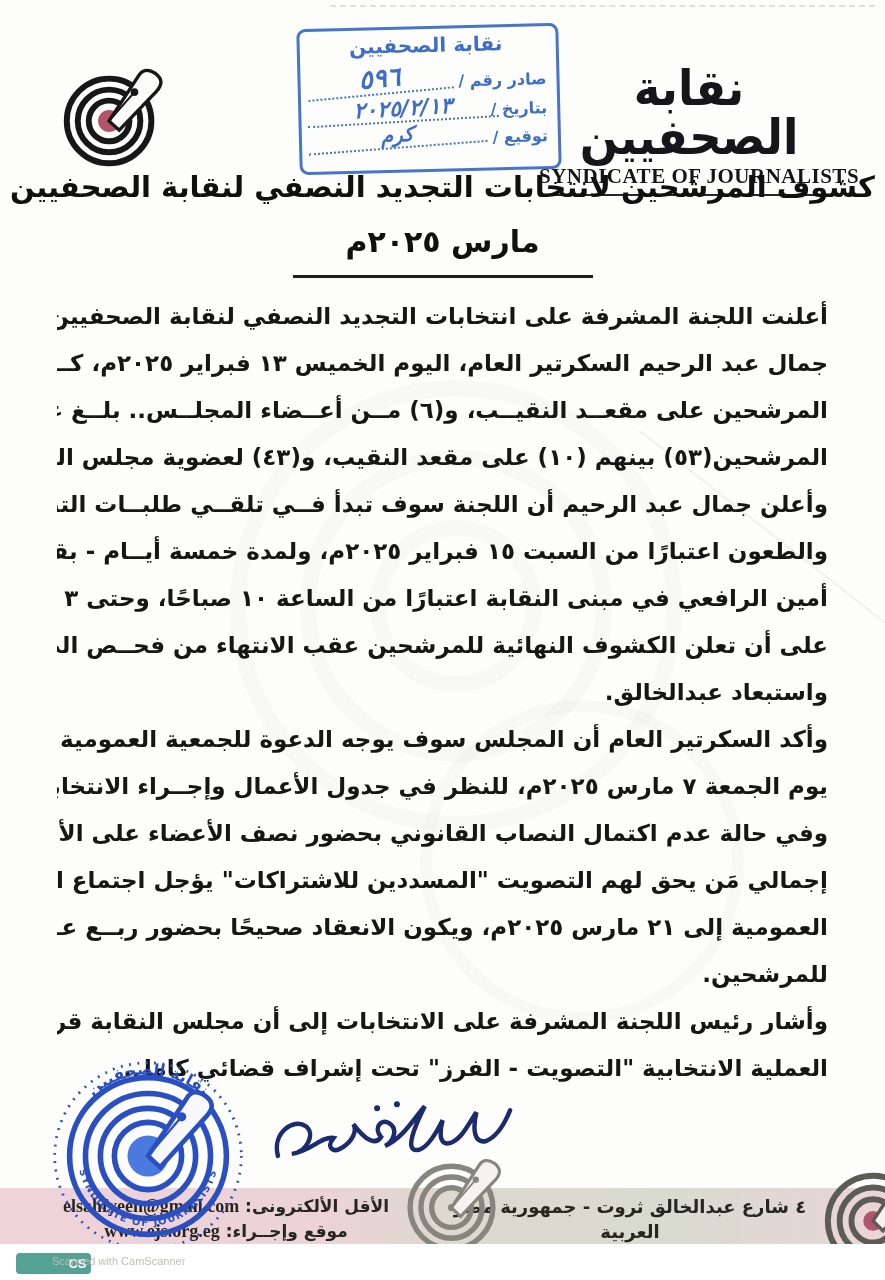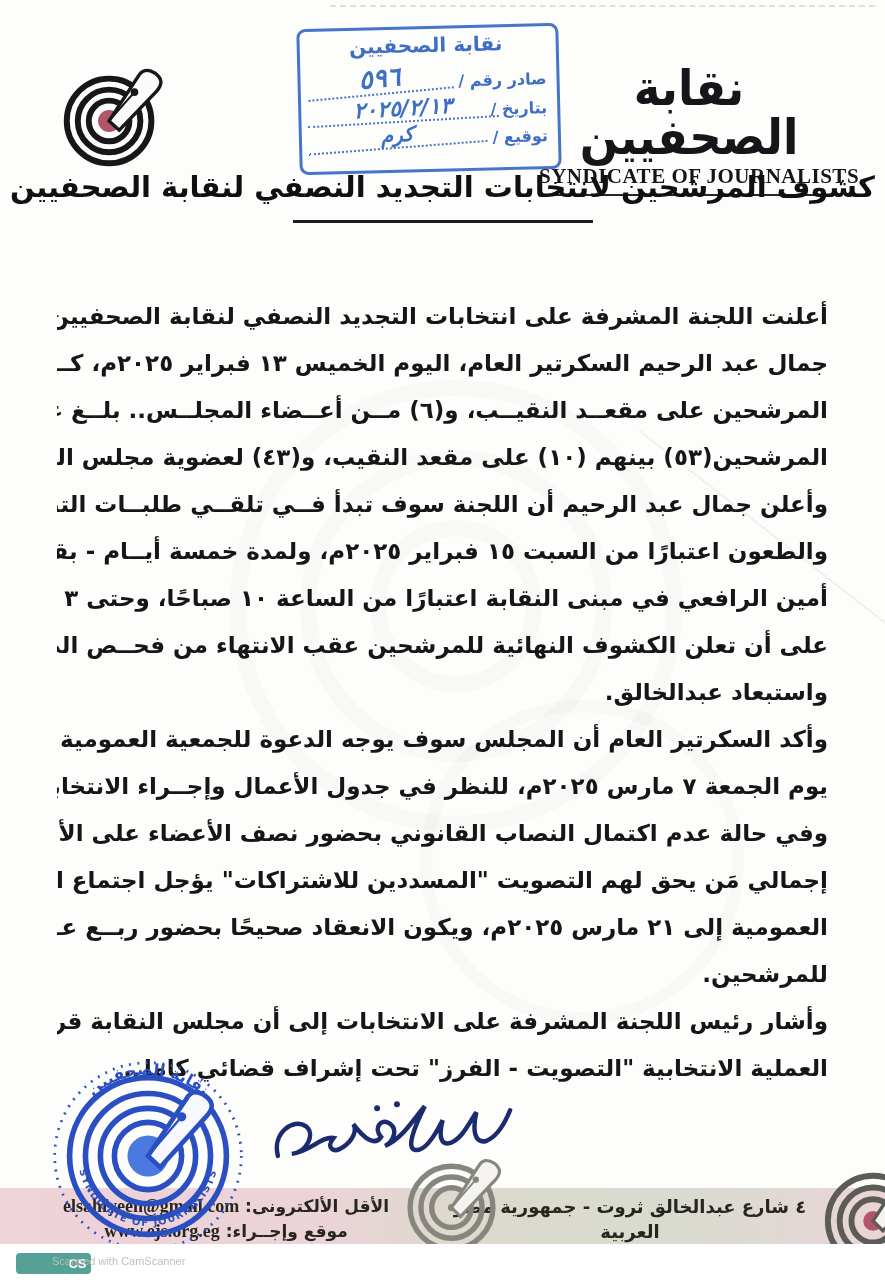--- a/index.html
+++ b/index.html
@@ -97,20 +97,21 @@
   </div>
 
   <div class="logo-right">
     <div class="ar" dir="rtl">نقابة الصحفيين</div>
     <div class="en">SYNDICATE OF JOURNALISTS</div>
     <div class="rule"></div>
   </div>
 
   <div class="title">
     <div class="t1">كشوف المرشحين لانتخابات التجديد النصفي لنقابة الصحفيين</div>
+    <div class="t2">مارس ٢٠٢٥م</div>
     <div class="trule"></div>
   </div>
 
   <div class="body-text">
     <div class="bline">أعلنت اللجنة المشرفة على انتخابات التجديد النصفي لنقابة الصحفيين برئاســة</div>
     <div class="bline">جمال عبد الرحيم السكرتير العام، اليوم الخميس ١٣ فبراير ٢٠٢٥م، كــشوف</div>
     <div class="bline">المرشحين على مقعــد النقيــب، و(٦) مــن أعــضاء المجلــس.. بلــغ عــدد</div>
     <div class="bline last">المرشحين(٥٣) بينهم (١٠) على مقعد النقيب، و(٤٣) لعضوية مجلس النقابة.</div>
     <div class="bline">وأعلن جمال عبد الرحيم أن اللجنة سوف تبدأ فــي تلقــي طلبــات التنــازلات</div>
     <div class="bline">والطعون اعتبارًا من السبت ١٥ فبراير ٢٠٢٥م، ولمدة خمسة أيــام - بقاعــة</div>

